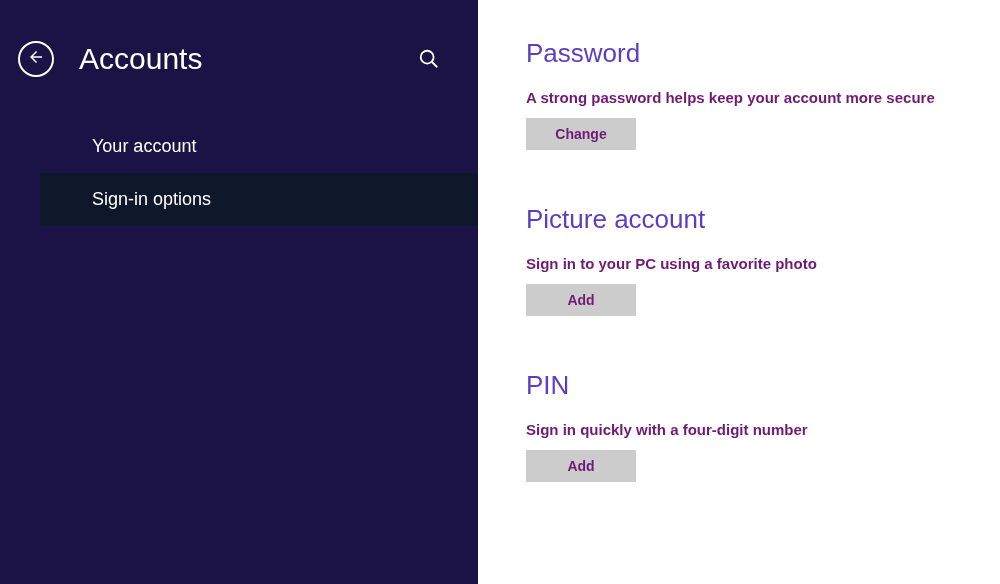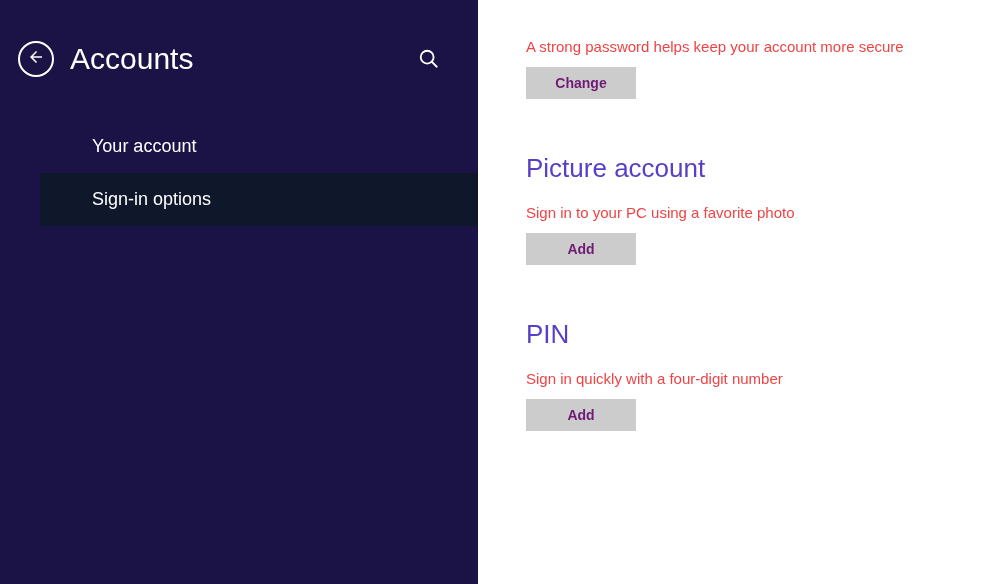--- a/index.html
+++ b/index.html
@@ -20,20 +20,21 @@
       height: 100%;
       background: #1b1246;
       color: #ffffff;
       flex-shrink: 0;
     }
     .sidebar-header {
       display: flex;
       align-items: center;
       padding: 28px 20px 0 18px;
       height: 90px;
+      gap: 9px;
     }
     .back-button {
       width: 36px;
       height: 36px;
       border: 2px solid #ffffff;
       border-radius: 50%;
       display: flex;
       align-items: center;
       justify-content: center;
       margin-right: 16px;
@@ -84,23 +85,24 @@
     .section {
       margin-bottom: 54px;
     }
     .section-title {
       color: #5a3ec7;
       font-size: 26px;
       font-weight: 400;
       margin-bottom: 20px;
     }
     .section-desc {
-      color: #ef4444;
+      color: #701a75;
       font-size: 15px;
       margin-bottom: 12px;
+      font-weight: bold;
     }
     .action-button {
       background: #cccccc;
       border: none;
       padding: 8px 26px;
       font-size: 14px;
       font-weight: 600;
       cursor: pointer;
       min-width: 110px;
       color: #701a75;
@@ -134,20 +136,21 @@
     </div>
     <div class="nav-item selected">
       <span>Sign-in options</span>
     </div>
   </div>
 </div>
 
 <div class="content">
 
   <div class="section">
+    <div class="section-title">Password</div>
     <div class="section-desc">A strong password helps keep your account more secure</div>
     <button class="action-button">Change</button>
   </div>
 
   <div class="section">
     <div class="section-title">Picture account</div>
     <div class="section-desc">Sign in to your PC using a favorite photo</div>
     <button class="action-button">Add</button>
   </div>
 

